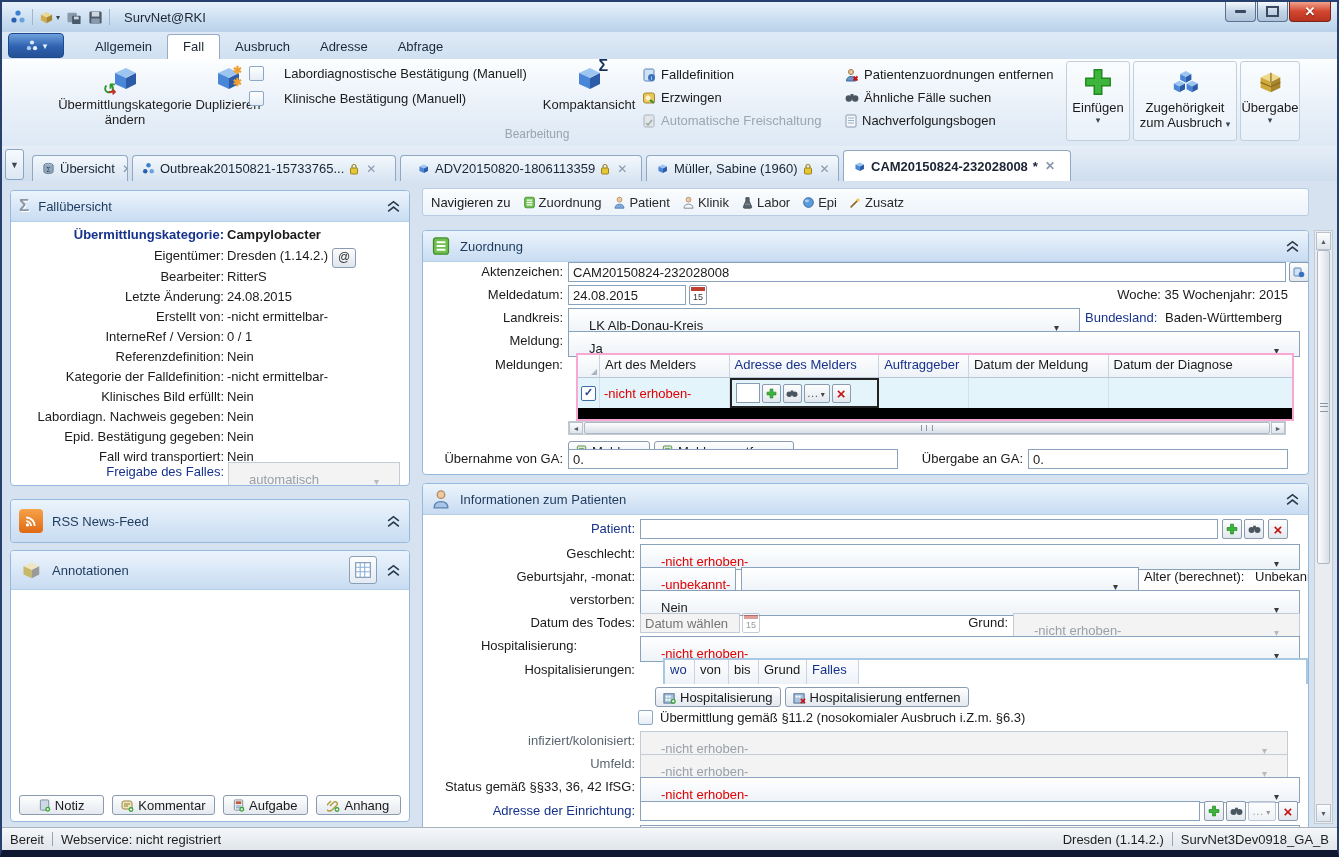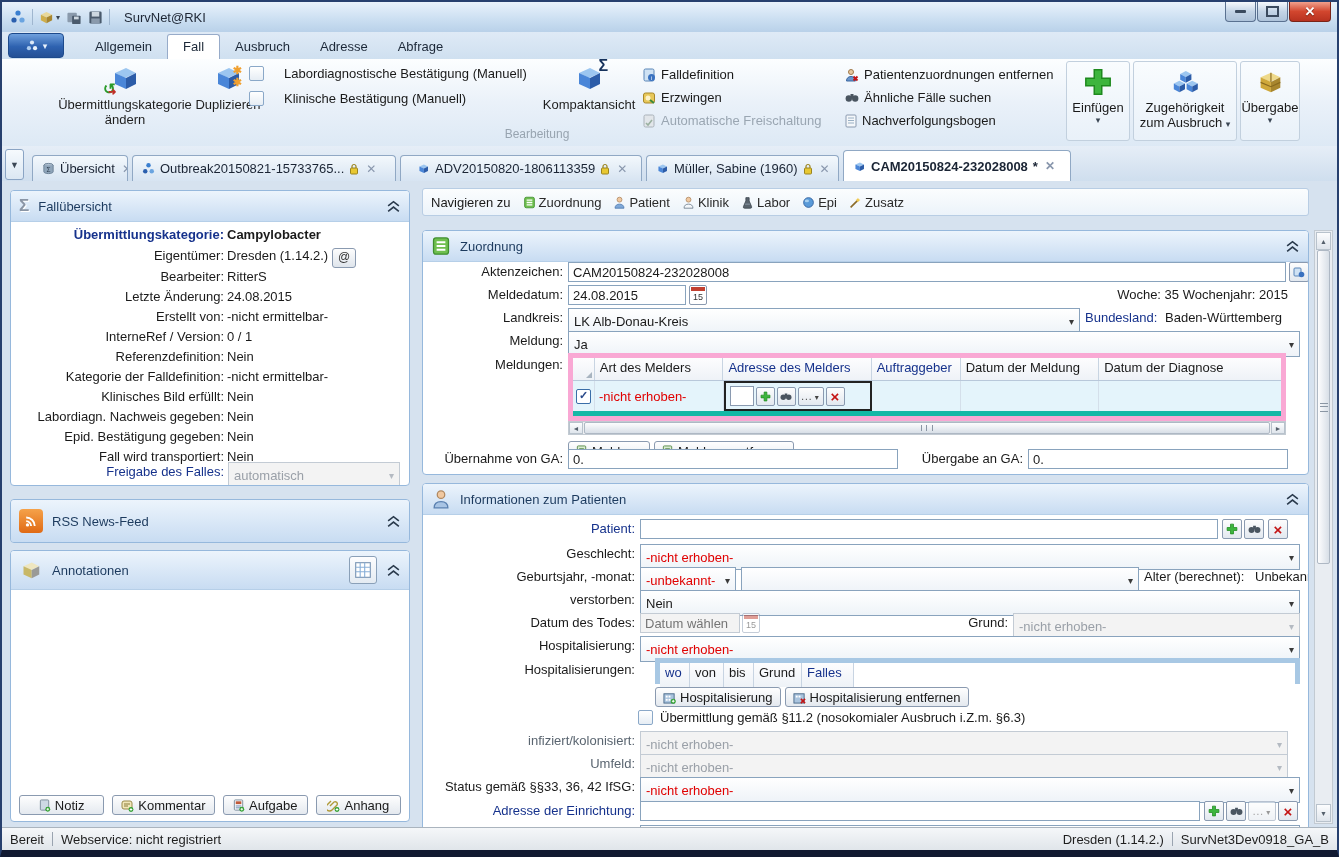--- a/index.html
+++ b/index.html
@@ -66,40 +66,40 @@
   .sb-row.cat .sb-lbl{color:#16328c;font-weight:bold;}
   .sb-row.cat .sb-val{font-weight:bold;}
   .at-btn{margin-left:4px;width:22px;height:18px;border:1px solid #8a9ab0;border-radius:3px;
     background:linear-gradient(#fdfdfd,#dfe5ec);font-size:12px;color:#333;text-align:center;line-height:17px;}
   .blue-lbl{color:#16328c;}
   
   .inp{position:absolute;height:20px;box-sizing:border-box;border:1px solid #89a3bd;background:#fff;
     font-family:"Liberation Sans",sans-serif;font-size:13px;padding:1px 4px;color:#1a1a1a;}
   .inp.dis{background:#f3f3f3;color:#9a9a9a;border-color:#c3cbd4;}
   .dd{position:absolute;height:26px;box-sizing:border-box;border:1px solid #89a3bd;
-    background:linear-gradient(#ffffff,#eef3f8);display:flex;align-items:center;padding:0 5px;white-space:nowrap;overflow:hidden;}
+    background:linear-gradient(#ffffff,#eef3f8);display:flex;align-items:flex-end;padding:0 20px;white-space:nowrap;overflow:hidden;}
   .dd::after{content:"▾";margin-left:auto;font-size:10px;color:#3a3a3a;padding-left:5px;}
   .dd.dis{background:#f3f3f3;color:#9aa0a8;border-color:#c3cbd4;}
   .dd.dis::after{color:#b4bac2;}
   .red{color:#e00000;}
   .f-lbl{position:absolute;height:20px;line-height:20px;text-align:right;white-space:nowrap;}
   .mini{position:absolute;width:20px;height:20px;box-sizing:border-box;border:1px solid #8a9ab0;border-radius:2px;
     background:linear-gradient(#fdfdfd,#e2e8ef);display:flex;align-items:center;justify-content:center;}
   .mini.dis{opacity:.55;}
   .mini .x{color:#c41414;font-weight:bold;font-size:15px;line-height:15px;}
   .mini .dots{font-size:10px;color:#444;letter-spacing:1px;}
   .mini .dots::after{content:"▾";font-size:8px;margin-left:2px;}
   .cal{position:absolute;width:18px;height:20px;box-sizing:border-box;border:1px solid #8a9ab0;background:#fff;border-radius:2px;}
   .cal::before{content:"";position:absolute;top:1px;left:1px;right:1px;height:4px;background:#c24030;}
   .cal span{position:absolute;top:6px;left:0;right:0;text-align:center;font-size:9px;color:#333;}
   .cal.dis{opacity:.5;}
   .push{height:20px;box-sizing:border-box;border:1px solid #8a9ab0;border-radius:3px;
     background:linear-gradient(#fefefe,#e4e9ef);display:inline-flex;align-items:center;gap:4px;padding:0 7px;color:#1a1a1a;}
   
-  .tbl{position:absolute;box-sizing:border-box;border:5px solid #f9a8d4;background:#14b8a6;}
+  .tbl{position:absolute;box-sizing:border-box;border:2px solid #f9a8d4;background:#000000;margin-left:8px;}
   .tbl .hrow{display:flex;height:22px;border-bottom:1px solid #b8c8da;background:linear-gradient(#fdfdfe,#eef2f7);}
   .tbl .hc{box-sizing:border-box;border-right:1px solid #c8d4e2;padding:2px 5px;white-space:nowrap;overflow:hidden;}
   .tbl .drow{display:flex;height:30px;background:#e4f4fb;align-items:center;}
   .tbl .dc{box-sizing:border-box;border-right:1px solid #d4dfea;height:100%;display:flex;align-items:center;padding:0 4px;}
   .hscroll{position:absolute;height:14px;background:#eef0f2;border:1px solid #c2cad2;box-sizing:border-box;display:flex;}
   .hs-a{width:14px;background:linear-gradient(#fcfdfe,#dfe5ec);border:1px solid #b8c2cc;box-sizing:border-box;
     font-size:7px;color:#55606c;display:flex;align-items:center;justify-content:center;}
   .hs-t{flex:1;margin:0 1px;background:linear-gradient(#fdfdfe,#d8dfe7);border:1px solid #aeb8c4;border-radius:2px;
     display:flex;align-items:center;justify-content:center;}
   .grip{width:10px;height:6px;border-left:1px solid #8a96a4;border-right:1px solid #8a96a4;background:
@@ -779,21 +779,21 @@
       <span class="f-lbl" style="left:0;top:129px;width:212px;">Datum des Todes:</span>
       <input class="inp dis" style="left: 217px; top: 129px; width: 100px;" placeholder="Datum wählen">
       <span class="cal dis" style="left:319px;top:129px;">
           <span>15</span>
         </span>
       <span class="f-lbl" style="left:500px;top:129px;width:85px;">Grund:</span>
       <span class="dd dis" style="left:590px;top:129px;width:287px;">
           <span>-nicht erhoben-</span>
         </span>
 
-      <span class="f-lbl" style="left:0;top:152px;width:212px;">Hospitalisierung:</span>
+      <span class="f-lbl" style="left:0;top:152px;width:212px;text-align:center;">Hospitalisierung:</span>
       <span class="dd" style="left:217px;top:152px;width:660px;">
           <span class="red">-nicht erhoben-</span>
         </span>
 
       <span class="f-lbl" style="left:0;top:176px;width:212px;">Hospitalisierungen:</span>
       <div class="tbl" style="left:232px;top:174px;width:645px;height:26px;border-color:#a8c8e4;">
         <div class="hrow" style="border-bottom:none;height:24px;">
           <span class="hc blue-lbl" style="width:30px;">wo</span>
           <span class="hc" style="width:34px;">von</span>
           <span class="hc" style="width:30px;">bis</span>

